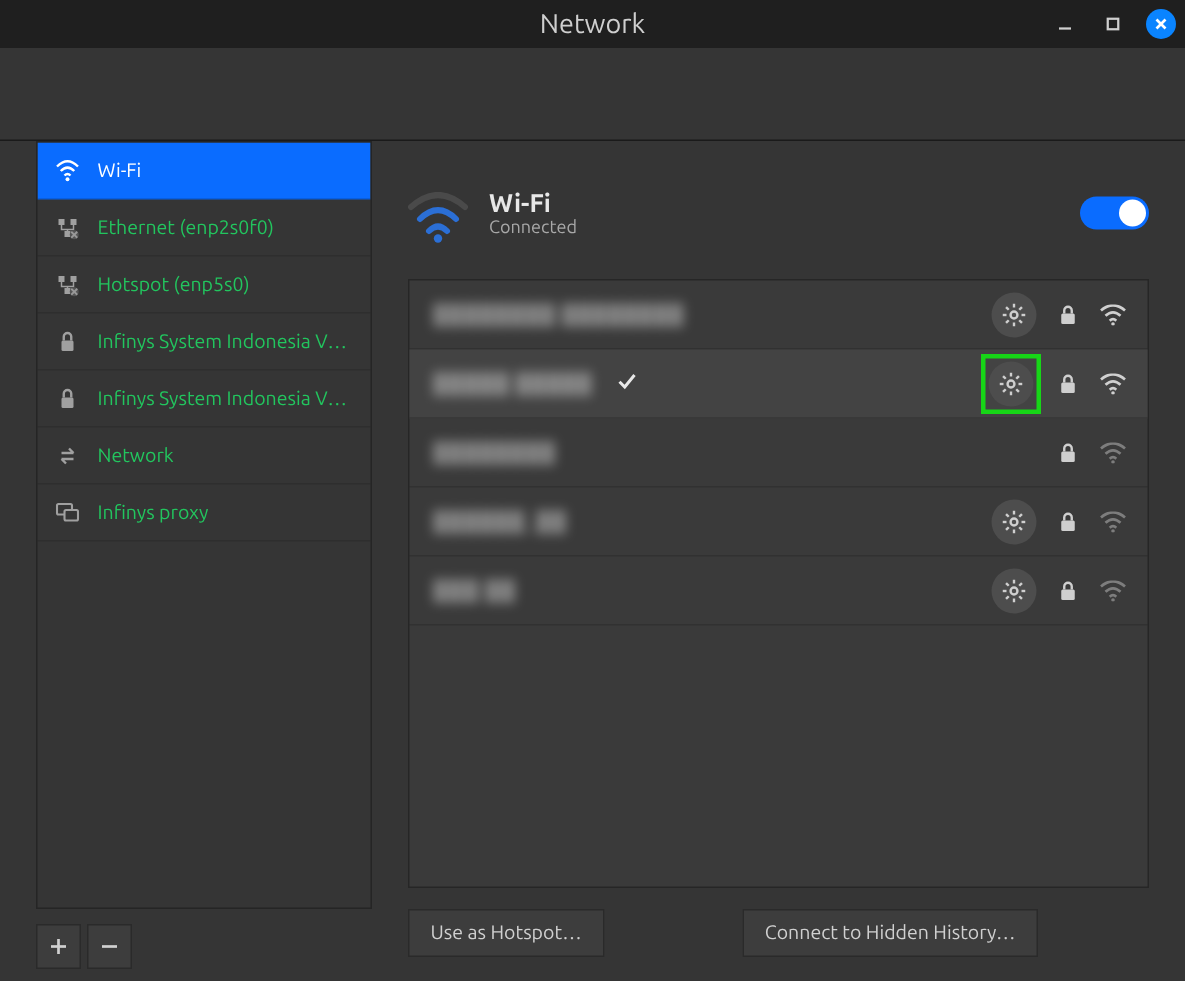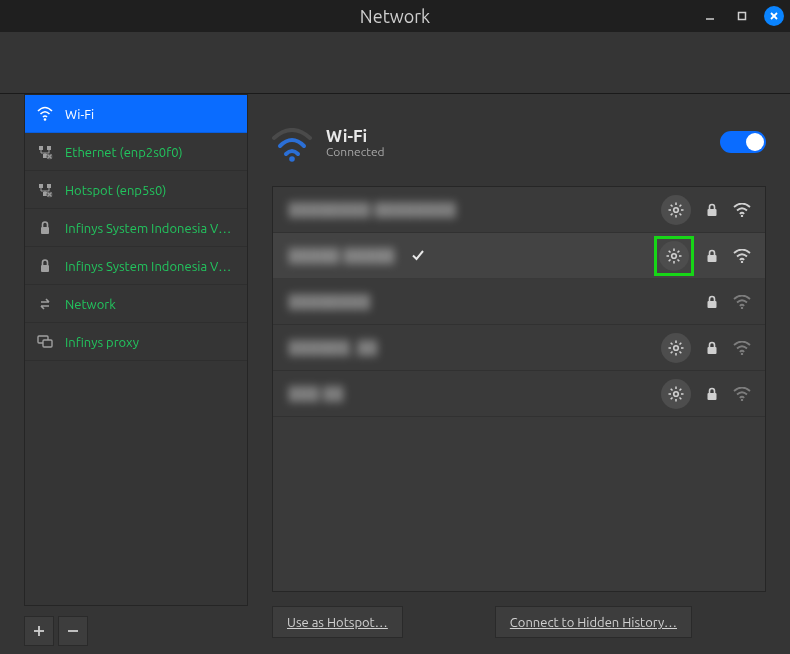--- a/index.html
+++ b/index.html
@@ -48,21 +48,21 @@
   .check { color: #e8e8e8; margin-left: 6px; }
   .row-right { margin-left: auto; display: flex; align-items: center; gap: 14px; }
   .gear-btn { width: 30px; height: 30px; border-radius: 50%; background: #4d4d4d; display: flex; align-items: center; justify-content: center; color: #cfcfcf; cursor: pointer; }
   .gear-btn.highlight { outline: 3px solid #17d617; outline-offset: 0; border-radius: 0; width: 34px; height: 34px; background: none; }
   .gear-btn.highlight .inner { width: 30px; height: 30px; border-radius: 50%; background: #4d4d4d; display: flex; align-items: center; justify-content: center; }
   .lock-ic { color: #cfcfcf; width: 14px; }
   .signal-ic { width: 18px; }
   .signal-ic.dim { opacity: 0.45; }
 
   
-  .bottom-bar { display: flex; gap: 18px; margin-top: 14px; padding-bottom: 8px; text-decoration: underline; }
+  .bottom-bar { display: flex; gap: 18px; margin-top: 14px; padding-bottom: 8px; }
   .bottom-bar .spacer { flex: 1; }
   .flat-btn { padding: 8px 14px; background: #3d3d3d; border: 1px solid #2a2a2a; color: #d0d0d0; font-size: 13px; cursor: pointer; }
 
 </style>
 </head>
 <body>
 
 <div class="titlebar">
   <div class="title">Network</div>
   <div class="win-controls">

